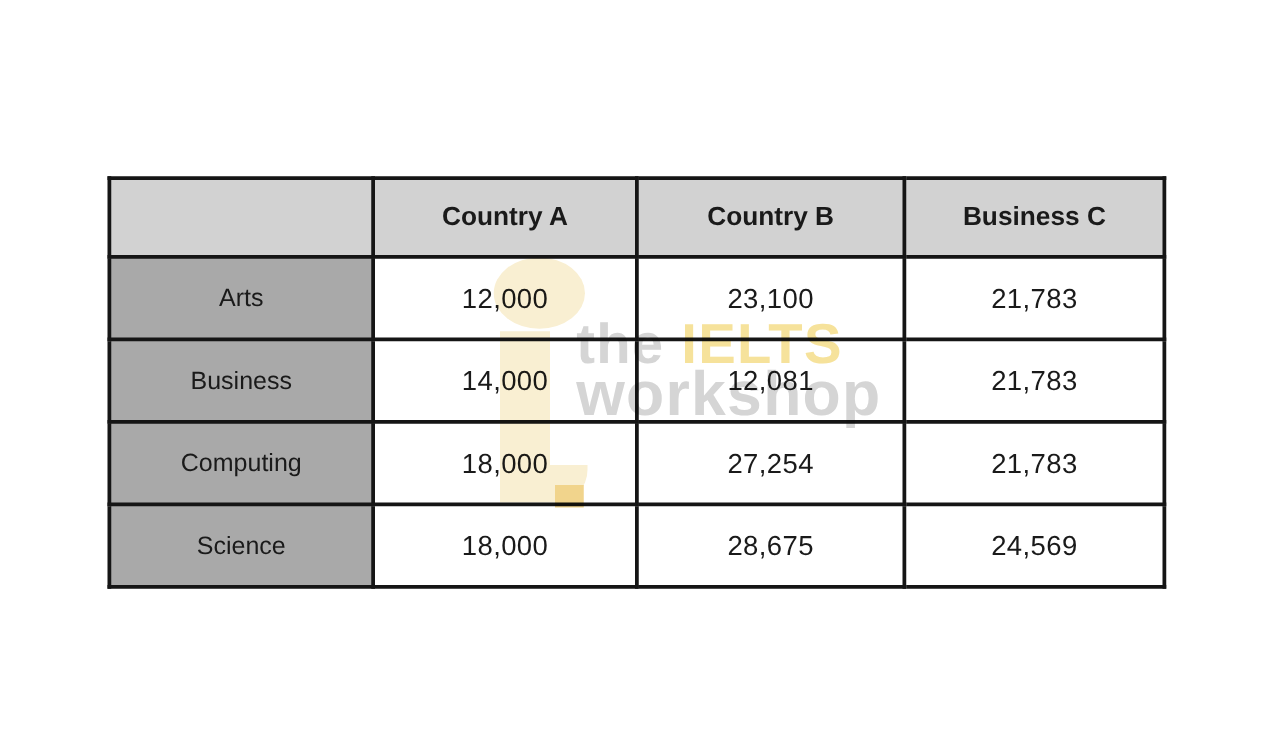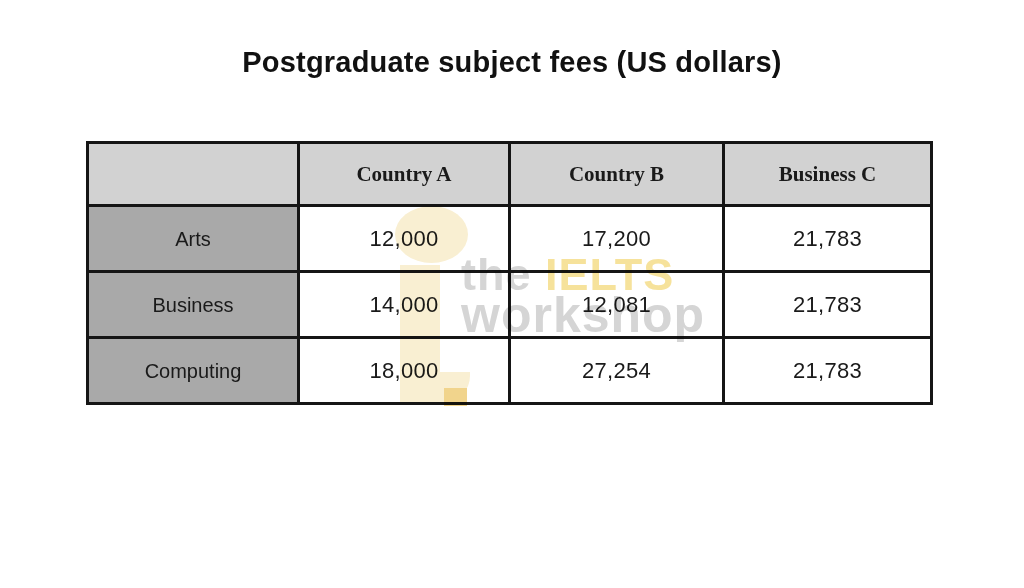--- a/index.html
+++ b/index.html
@@ -43,21 +43,21 @@
     text-align: center;
     vertical-align: middle;
     padding: 0 6px;
     color: var(--text, #1a1a1a);
   }
   table.fees col.c-label { width: 211px; }
   table.fees col.c-a     { width: 211px; }
   table.fees col.c-b     { width: 214px; }
   table.fees col.c-c     { width: 208px; }
 
-  tr.header-row        { height: 63px; font-family: Liberation Serif, serif; }
+  tr.header-row        { height: 63px; }
   tr.data-row          { height: 66px; }
   tr.data-row.last     { height: 68px; }
 
   tr.header-row th {
     background: var(--header_bg, #d2d2d2);
     font-size: 21px;
     font-weight: bold;
   }
   td.row-label {
     background: var(--label_bg, #a9a9a9);
@@ -118,53 +118,58 @@
   .wm-line1 { font-size: 45px; }
   .wm-line2 { font-size: 50px; color: var(--wm_gray, #d5d5d5); text-align: center; }
   .wm-gray   { color: var(--wm_gray, #d5d5d5); }
   .wm-yellow { color: var(--wm_yellow, #f6e29b); }
 </style>
 </head>
 <body>
 
 <div id="stage">
 
-  <div class="title">Postgraduate subject fees (US dollars)</div>
 
   <table class="fees">
     <colgroup>
       <col class="c-label">
         <col class="c-a">
         <col class="c-b">
         <col class="c-c">
     </colgroup>
     <tbody>
       <tr class="header-row">
         <th></th>
         <th>Country A</th>
         <th>Country B</th>
         <th>Business C</th>
       </tr>
       <tr class="data-row">
         <td class="row-label">Arts</td>
         <td class="fee-cell">12,000</td>
-        <td class="fee-cell">17,200</td>
+        <td class="fee-cell">23,100</td>
         <td class="fee-cell">21,783</td>
       </tr>
       <tr class="data-row">
         <td class="row-label">Business</td>
         <td class="fee-cell">14,000</td>
         <td class="fee-cell">12,081</td>
         <td class="fee-cell">21,783</td>
       </tr>
       <tr class="data-row">
         <td class="row-label">Computing</td>
         <td class="fee-cell">18,000</td>
         <td class="fee-cell">27,254</td>
         <td class="fee-cell">21,783</td>
+      </tr>
+      <tr class="data-row">
+        <td class="row-label">Science</td>
+        <td class="fee-cell">18,000</td>
+        <td class="fee-cell">28,675</td>
+        <td class="fee-cell">24,569</td>
       </tr>
     </tbody>
   </table>
 
   <div class="watermark">
     <div class="wm-i-dot"></div>
     <div class="wm-i-stem"></div>
     <div class="wm-i-base"></div>
     <div class="wm-i-accent"></div>
     <div class="wm-text">

